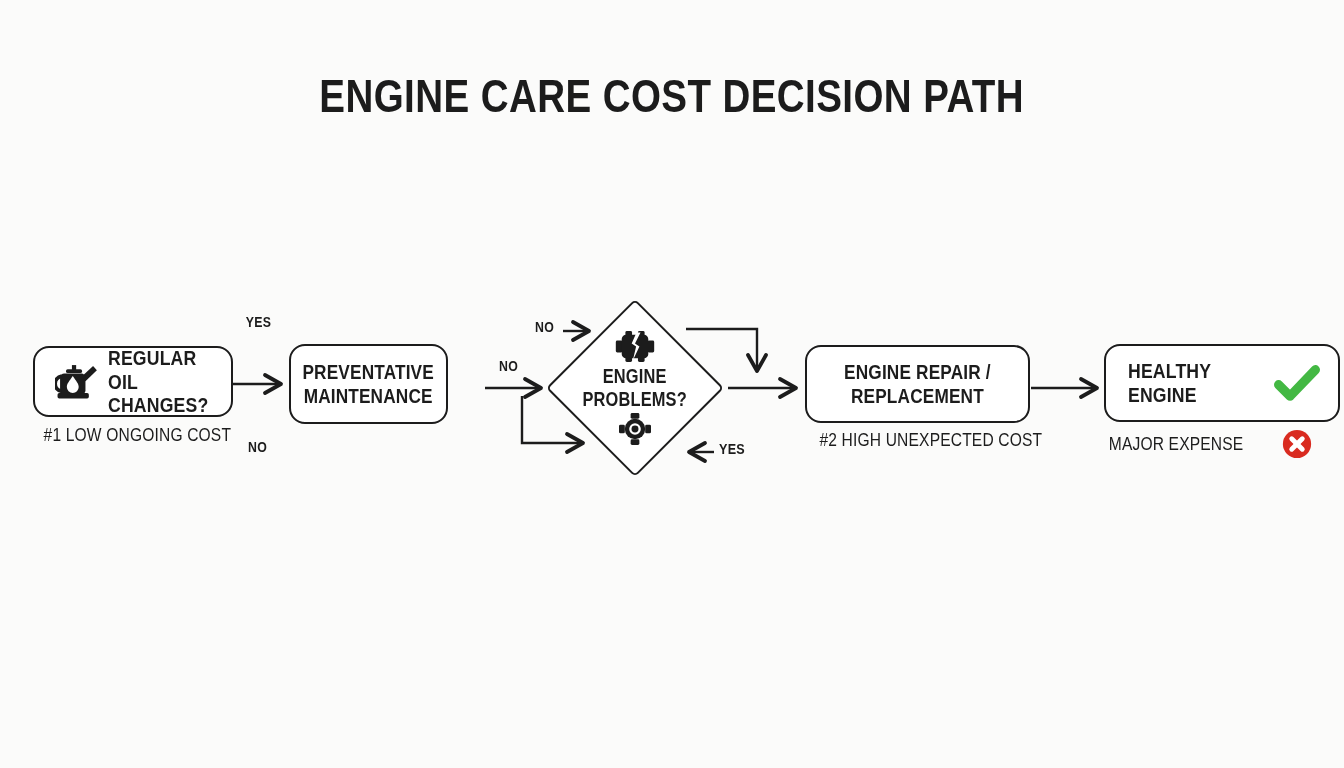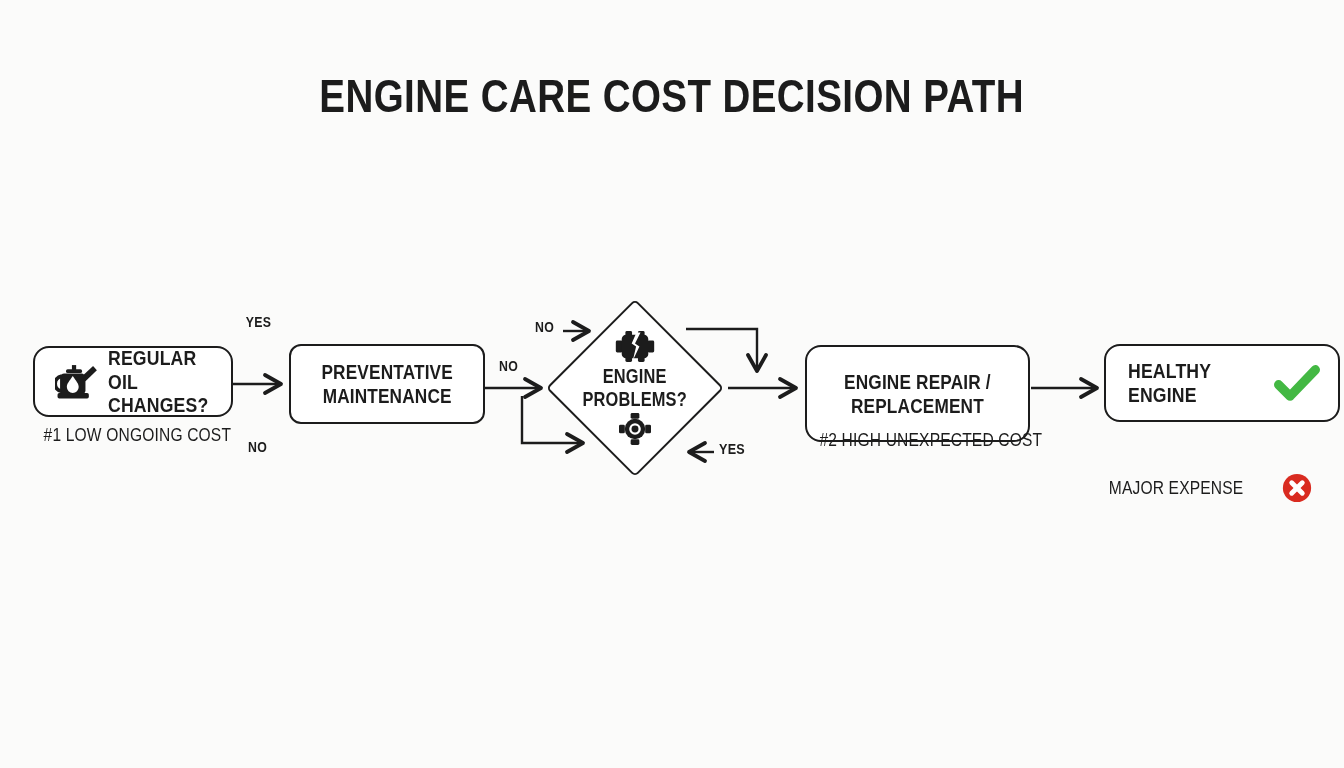--- a/index.html
+++ b/index.html
@@ -25,41 +25,41 @@
     position:absolute;background:#ffffff;border:2.5px solid #1c1c1c;border-radius:16px;
     display:flex;align-items:center;justify-content:center;box-sizing:border-box;
   }
   .node-label{
     font-size:21px;font-weight:bold;line-height:1.12;text-align:center;
     white-space:pre-line;letter-spacing:0.2px;
   }
   .node-label.left{text-align:left;}
 
   .box-oil{left:33px;top:346px;width:200px;height:71px;justify-content:flex-start;padding-left:20px;gap:9px;}
-  .box-prev{left:289px;top:344px;width:196px;height:80px;border-radius:12px;}
-  .box-repair{left:805px;top:345px;width:225px;height:97px;}
+  .box-prev{left:289px;top:344px;width:159px;height:80px;}
+  .box-repair{left:805px;top:345px;width:225px;height:78px;}
   .box-healthy{left:1104px;top:344px;width:236px;height:78px;justify-content:space-between;padding:0 18px 0 22px;}
 
   .diamond{
     position:absolute;left:572px;top:325px;width:126px;height:126px;
     background:#ffffff;border:2.5px solid #1c1c1c;border-radius:5px;
     transform:rotate(45deg);box-sizing:border-box;
   }
   .diamond-content{
     position:absolute;left:557px;top:320px;width:156px;height:136px;
     display:flex;flex-direction:column;align-items:center;justify-content:center;gap:3px;
   }
   .diamond-content .node-label{font-size:20px;}
 
   .caption{
     position:absolute;font-size:19px;font-weight:normal;text-align:center;letter-spacing:0.2px;
   }
   .cap-oil{left:23px;top:424px;width:220px;}
   .cap-repair{left:795px;top:429px;width:245px;text-align:right;}
-  .cap-healthy{left:1104px;top:429px;width:198px;display:flex;align-items:center;justify-content:center;gap:23px;margin-top:44px;}
+  .cap-healthy{left:1104px;top:429px;width:198px;display:flex;align-items:center;justify-content:center;gap:23px;}
 
   .edge-label{
     position:absolute;font-size:15px;font-weight:bold;text-align:center;letter-spacing:0.3px;
   }
   .lbl-yes-top{left:233px;top:313px;width:50px;}
   .lbl-no-bottom{left:233px;top:438px;width:50px;}
   .lbl-no-mid{left:486px;top:357px;width:46px;}
   .lbl-no-dtop{left:527px;top:318px;width:36px;}
   .lbl-yes-dbottom{left:719px;top:440px;width:54px;text-align:left;}
 

